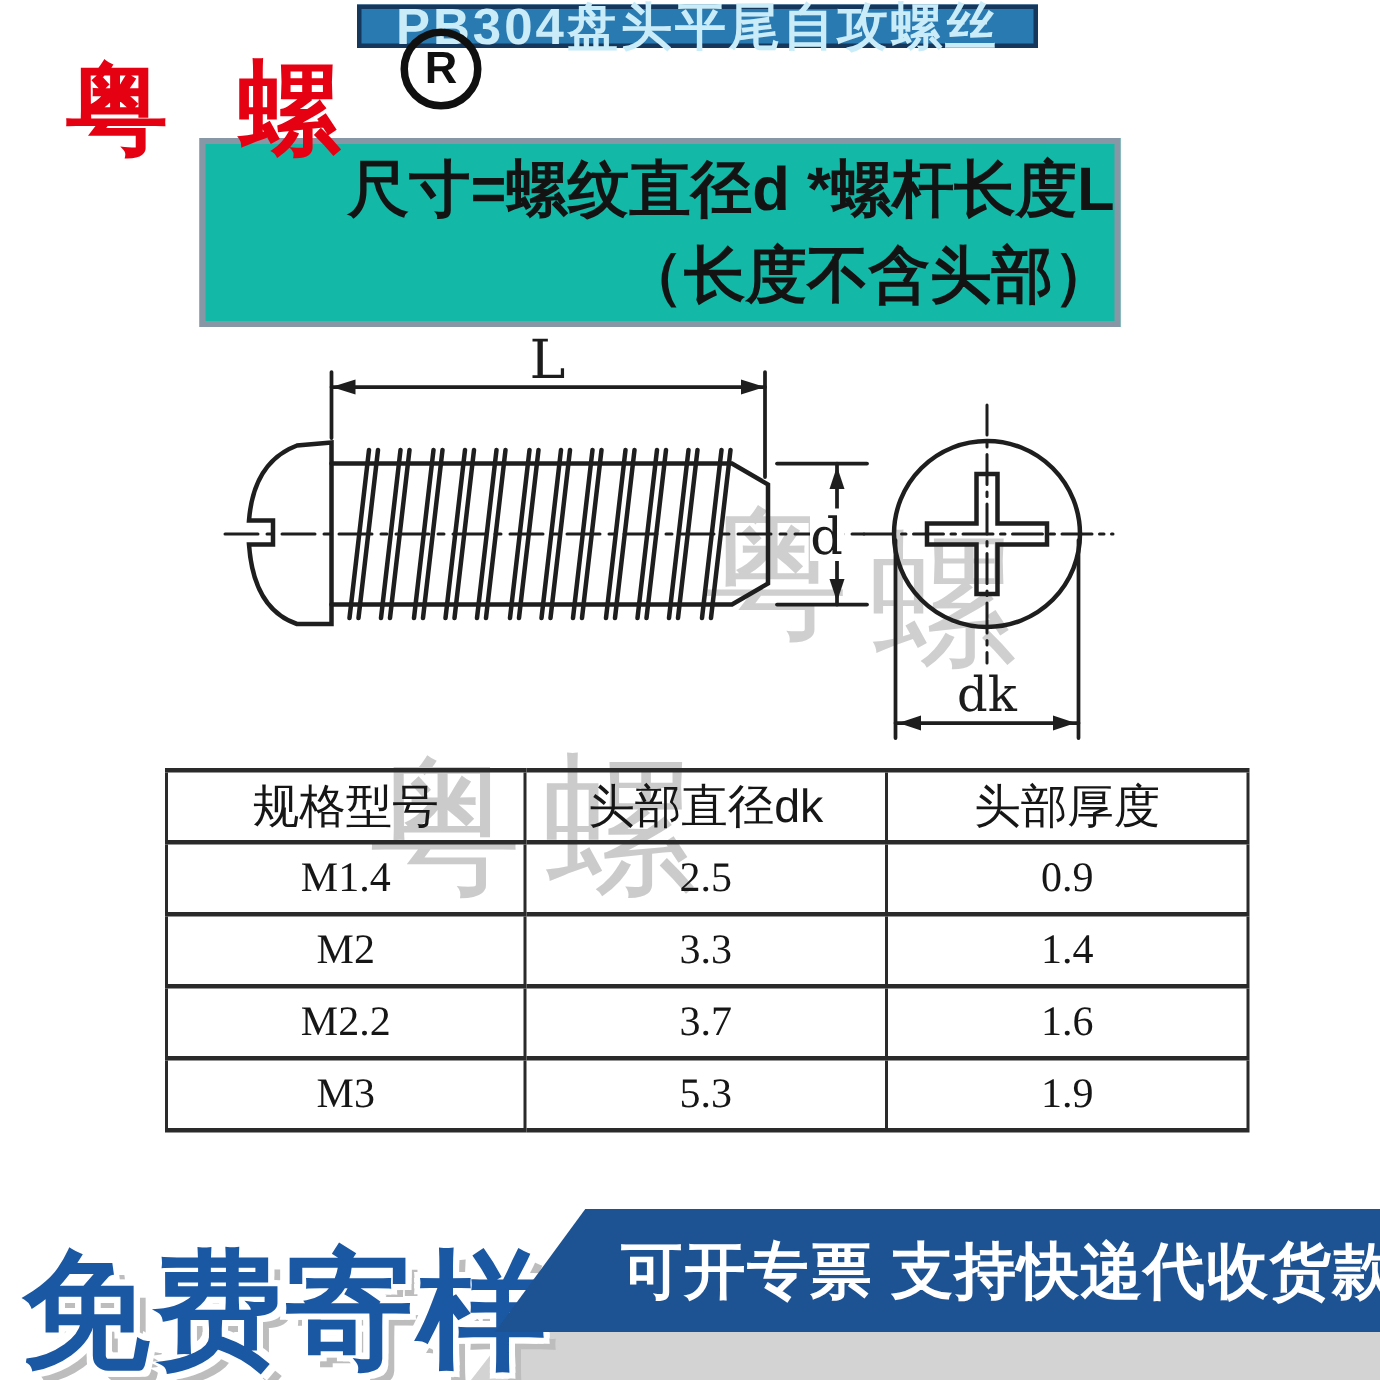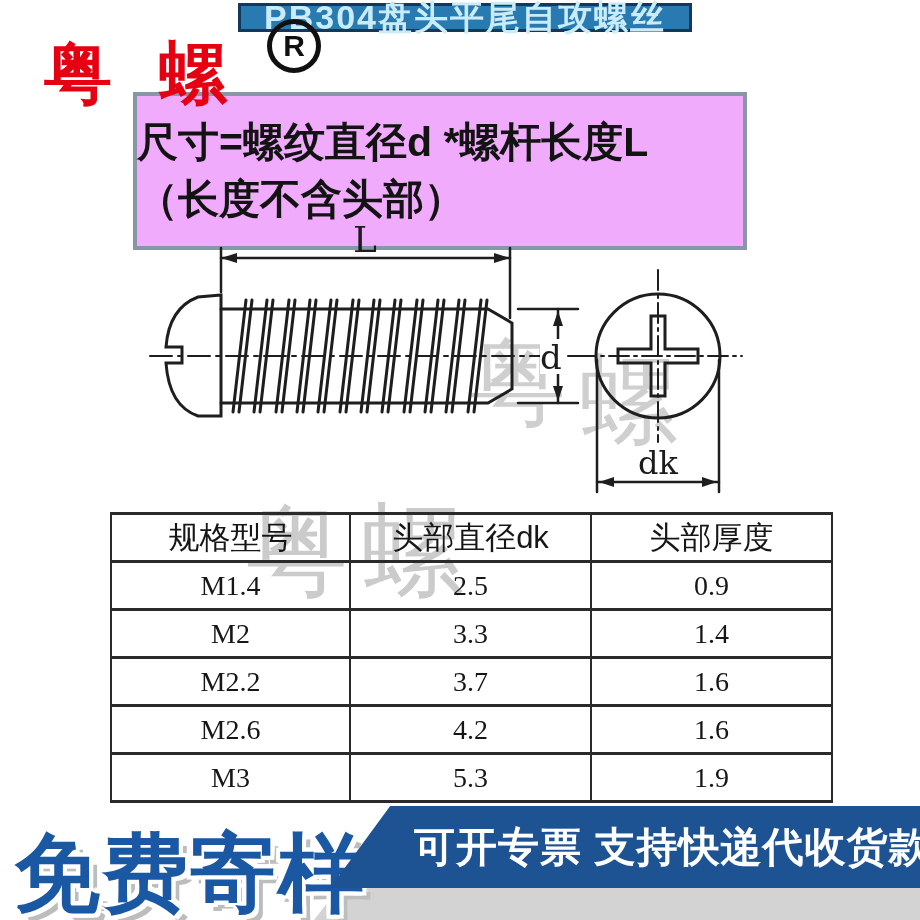--- a/index.html
+++ b/index.html
@@ -22,23 +22,23 @@
     border-radius:50%;display:flex;align-items:center;justify-content:center;z-index:6;
     font-size:30px;font-weight:700;color:#101010;background:transparent;
   }
   
   .brand{
     position:absolute;left:44px;top:36px;z-index:6;color:#e60112;
     font-size:68px;font-weight:900;letter-spacing:14px;white-space:nowrap;line-height:1.1;
   }
   
   .size-note{
-    position:absolute;left:133px;top:92px;width:614px;height:158px;box-sizing:border-box;
-    background:#f0abfc;border:4px solid #8897a5;z-index:2;
-    display:flex;flex-direction:column;align-items:flex-start;justify-content:center;
+    position:absolute;left:133px;top:92px;width:614px;height:126px;box-sizing:border-box;
+    background:#14b8a6;border:4px solid #8897a5;z-index:2;
+    display:flex;flex-direction:column;align-items:flex-end;justify-content:center;
   }
   .size-note div{
     font-size:41px;font-weight:600;color:#131313;line-height:57px;white-space:nowrap;
   }
   
   .wm{position:absolute;z-index:1;color:rgba(135,135,135,0.40);font-weight:400;white-space:nowrap;}
   .wm-draw1{left:468px;top:318px;font-size:98px;}
   .wm-draw2{left:580px;top:336px;font-size:98px;}
   .wm-table{left:246px;top:484px;font-size:102px;letter-spacing:14px;color:rgba(140,140,140,0.45);}
   
@@ -191,25 +191,20 @@
         <td>M2</td>
         <td>3.3</td>
         <td>1.4</td>
       </tr>
       <tr>
         <td>M2.2</td>
         <td>3.7</td>
         <td>1.6</td>
       </tr>
       <tr>
-        <td>M2.6</td>
-        <td>4.2</td>
-        <td>1.6</td>
-      </tr>
-      <tr>
         <td>M3</td>
         <td>5.3</td>
         <td>1.9</td>
       </tr>
     </tbody>
   </table>
 
   <div class="free-sample">免费寄样</div>
   <div class="ribbon-shadow"></div>
   <div class="ribbon">

